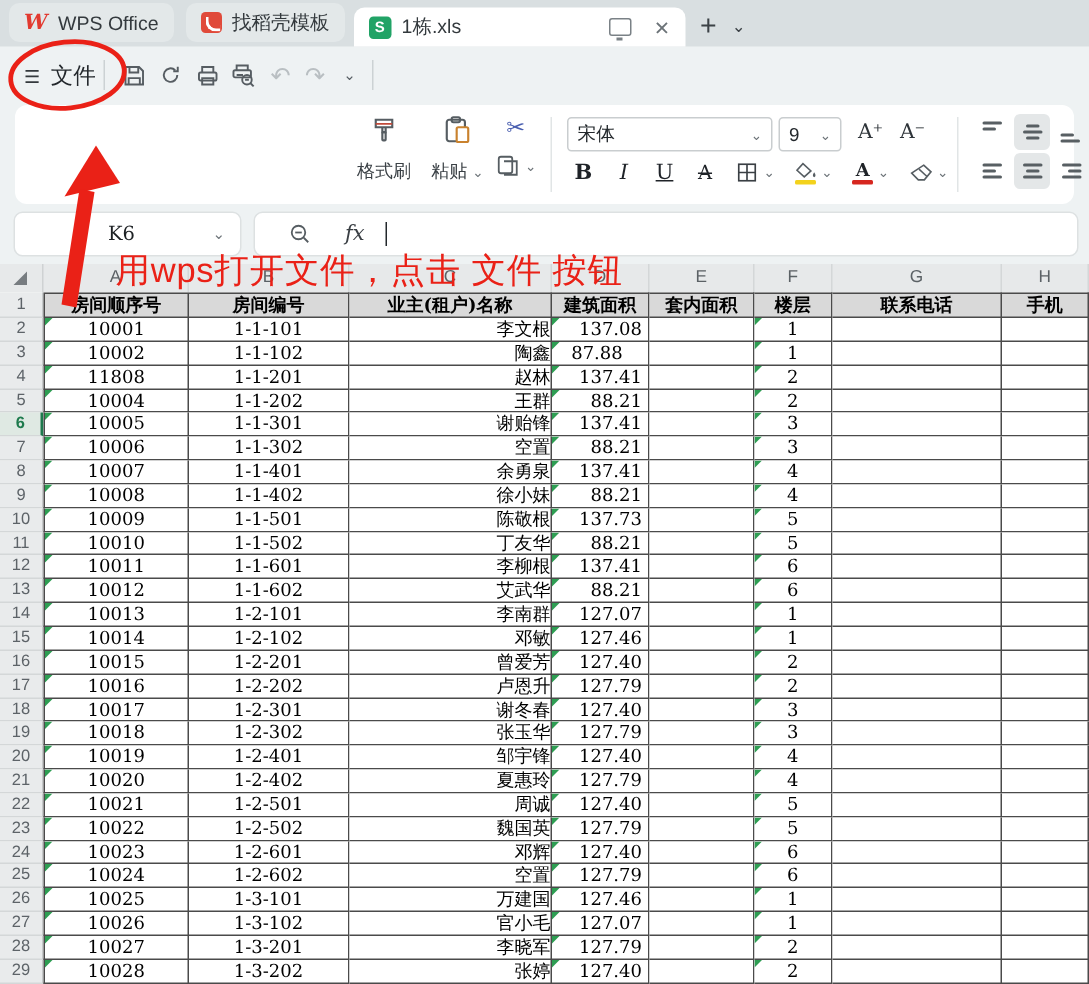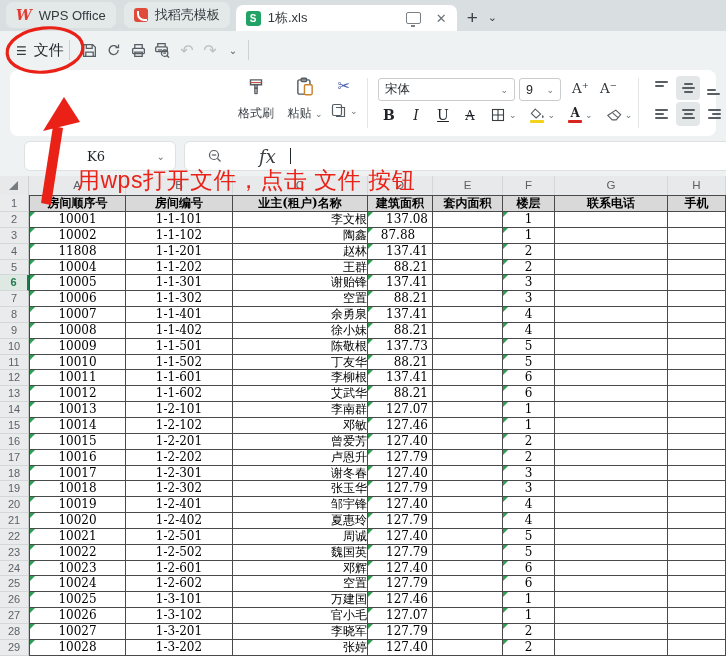--- a/index.html
+++ b/index.html
@@ -57,26 +57,26 @@
   .fbtn.st { text-decoration:line-through; font-size:13px; }
   .dchev { font-size:9px; color:#6c7378; margin-left:-8px; }
   .colstack { display:flex; flex-direction:column; align-items:center; gap:1px; }
   .colbar { width:14px; height:3px; border-radius:1px; }
   .align-grid { position:absolute; left:640px; top:6px; display:grid; grid-template-columns:repeat(3,24px); grid-template-rows:24px 24px; gap:2px 2px; }
   .aicon { width:24px; height:24px; border-radius:4px; display:flex; flex-direction:column; gap:2px; padding:5px 5px; }
   .aicon.sel { background:#e4e7e8; }
   .aicon i { display:block; height:2px; background:#585f63; border-radius:1px; }
 
   
-  .formrow { position:absolute; left:16px; top:138px; width:705px; height:38px; }
+  .formrow { position:absolute; left:1px; top:138px; width:705px; height:38px; }
   .namebox { position:absolute; left:8px; top:3px; width:152px; height:30px; background:#fff; border:1px solid #dde1e2; border-radius:6px; display:flex; align-items:center; font-family:"DejaVu Serif",serif; font-size:13px; color:#1d2124; }
   .namebox .nv { margin-left:62px; }
   .namebox .chev { margin-left:auto; margin-right:10px; font-size:10px; color:#6c7378; font-family:"Liberation Sans",sans-serif; }
   .fxbox { position:absolute; left:168px; top:3px; width:550px; height:30px; background:#fff; border:1px solid #dde1e2; border-radius:6px; display:flex; align-items:center; }
-  .fx { font-family:"DejaVu Serif",serif; font-style:italic; font-size:18px; color:#3a3f44; margin-left:36px; }
+  .fx { font-family:"DejaVu Serif",serif; font-style:italic; font-size:14px; color:#3a3f44; margin-left:22px; }
   .cursorline { width:1px; height:16px; background:#23282c; margin-left:14px; }
 
   
   .sheet { position:absolute; left:0; top:176px; width:726px; height:480px; background:#fff; }
   .sh-row { display:flex; }
   .sh-letters { height:19px; background:#e7e9ea; }
   .sh-corner { width:29px; position:relative; border-right:1px solid #cfd2d3; }
   .corner-tri { position:absolute; left:9px; top:5px; width:0; height:0; border-bottom:9px solid #777c80; border-left:9px solid transparent; }
   .sh-colletter { font-size:11.5px; color:#5b6165; text-align:center; line-height:19px; border-right:1px solid #d4d7d8; }
   .sh-gutter { width:29px; background:#e9ebec; border-right:1px solid #c6c9ca; border-bottom:1px solid #d4d7d8; font-size:11px; color:#5d6368; text-align:center; }

